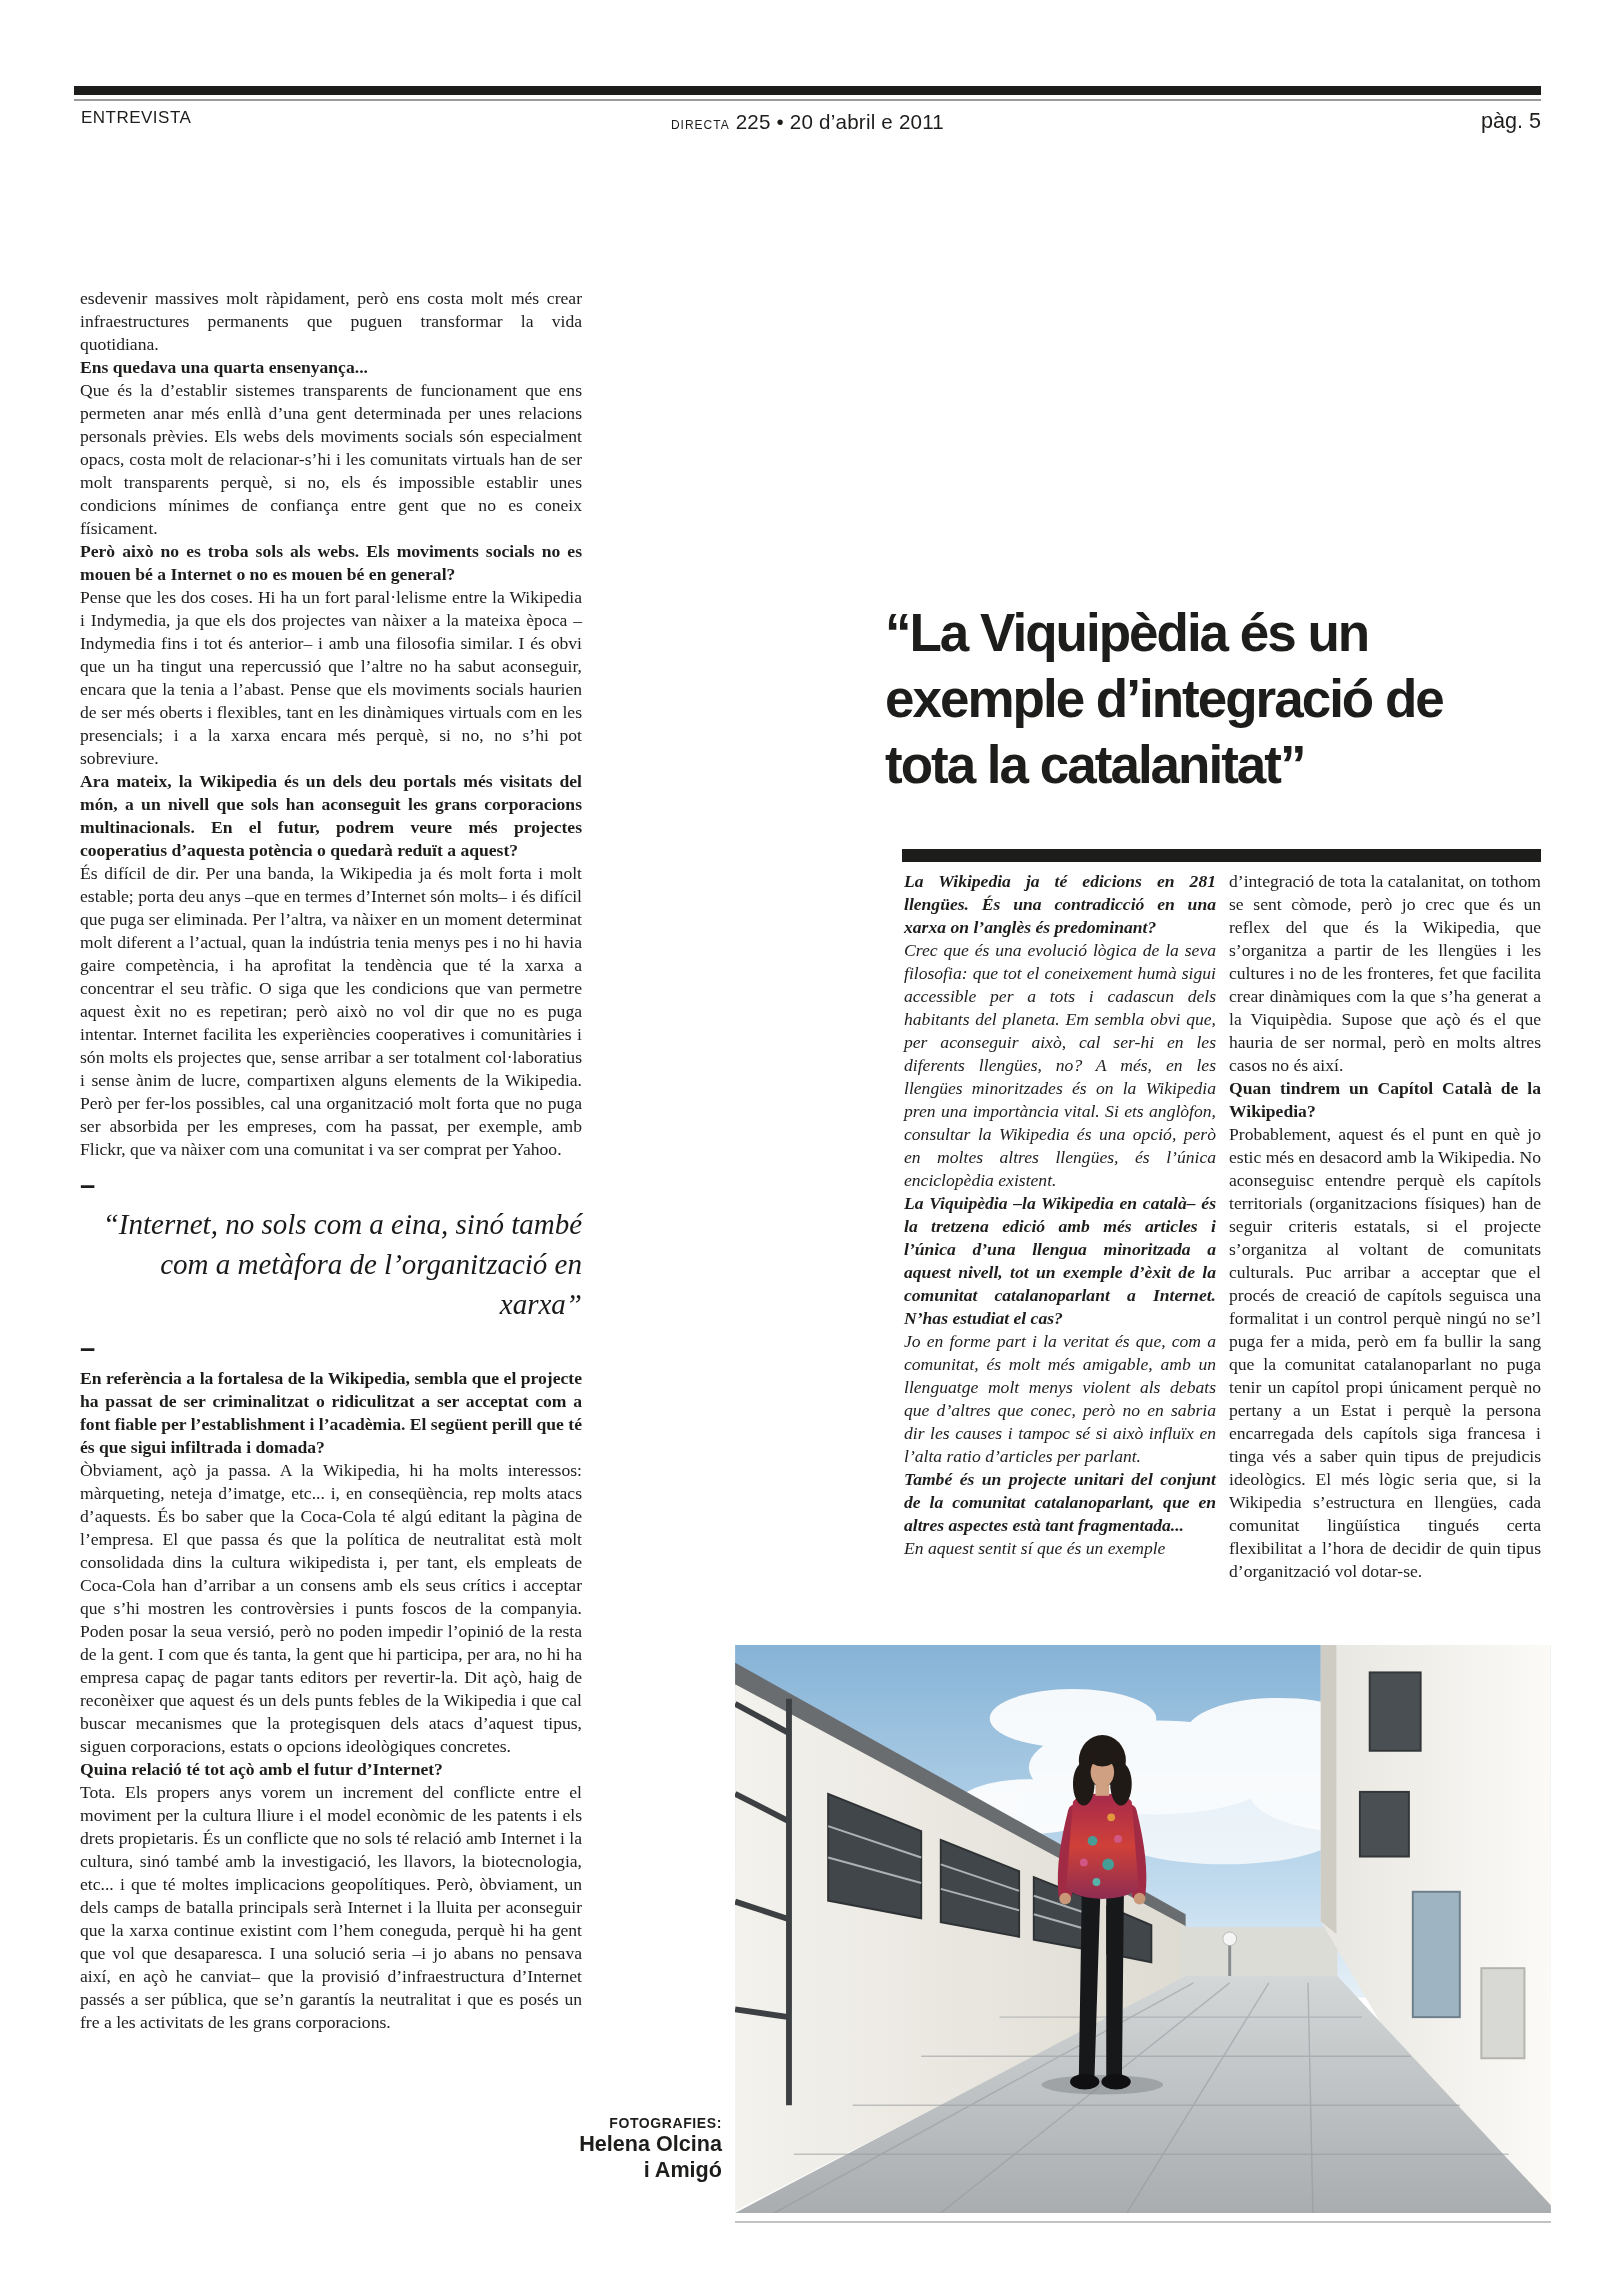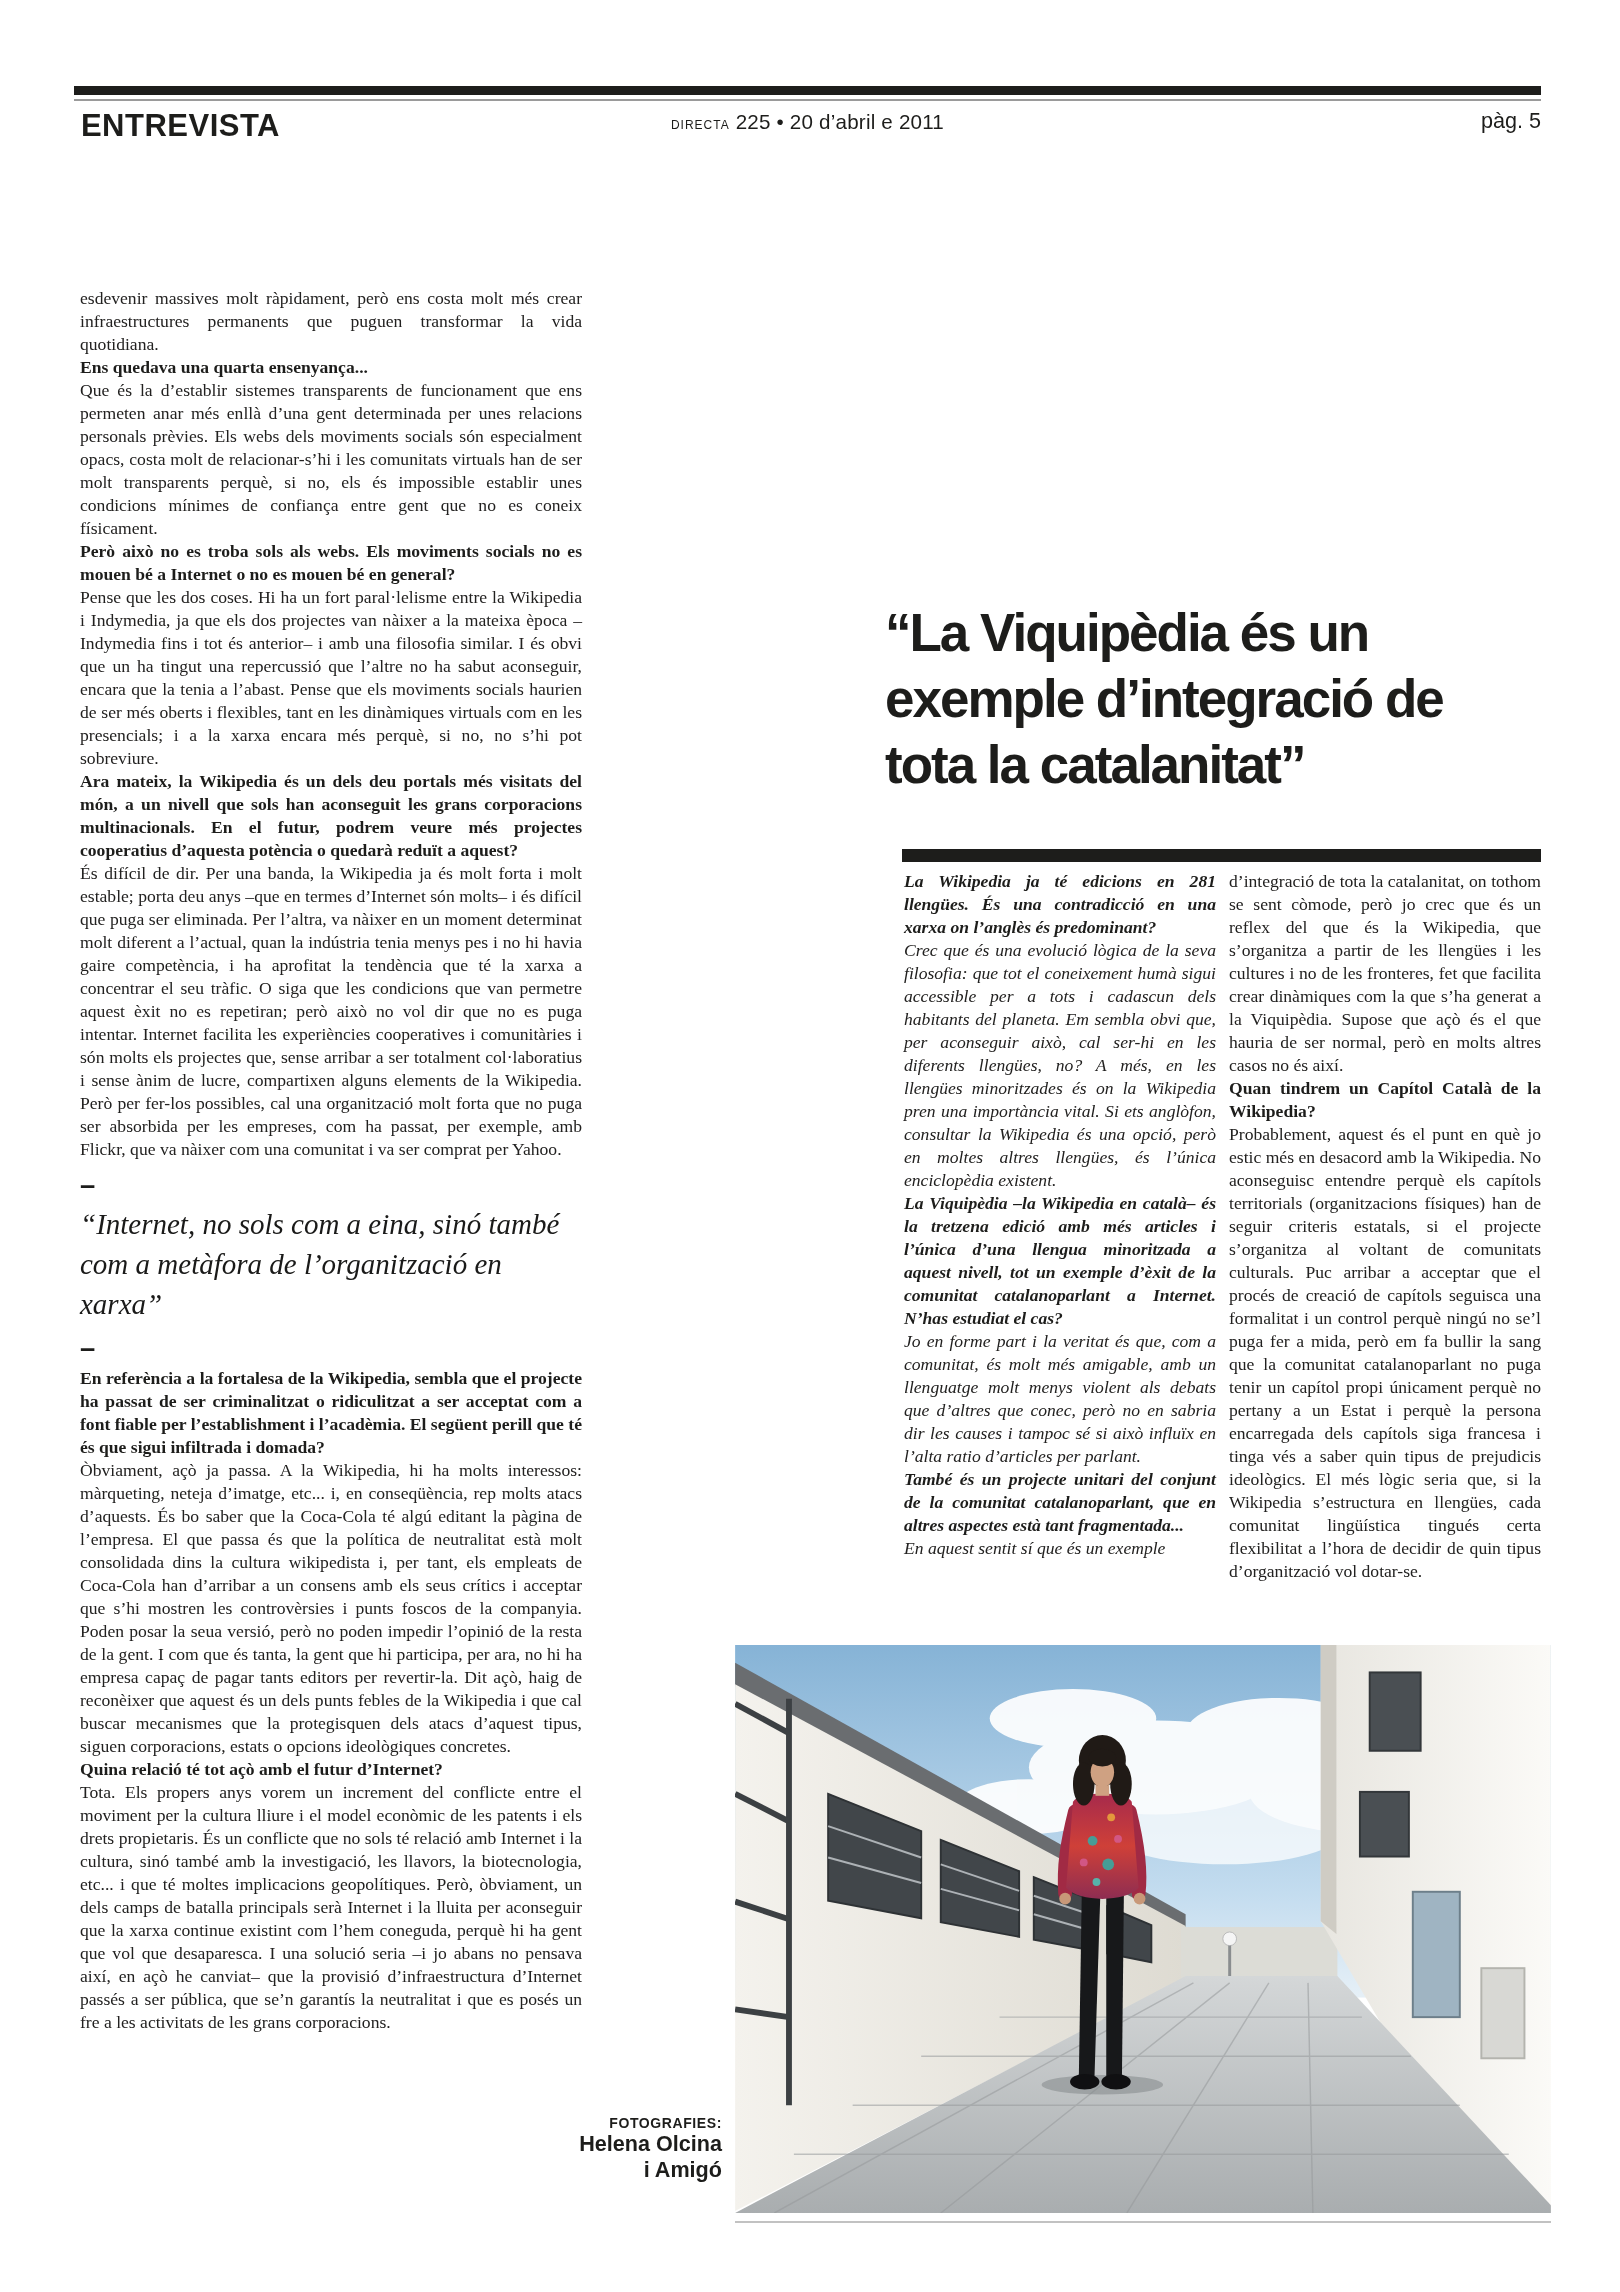--- a/index.html
+++ b/index.html
@@ -5,32 +5,32 @@
   html,body{margin:0;padding:0;}
   body{
     width:1620px;height:2293px;position:relative;background:#ffffff;
     font-family:"Liberation Serif", serif;color:#1d1d1b;overflow:hidden;
   }
   
   .top-bar{position:absolute;left:74px;top:86px;width:1467px;height:8.8px;background:#1d1d1b;}
   .top-rule{position:absolute;left:74px;top:99px;width:1467px;height:2px;background:#9a9a9a;}
   .hdr-row{position:absolute;left:74px;top:106px;width:1467px;height:33px;
     font-family:"Liberation Sans", sans-serif;}
-  .hdr-section{position:absolute;left:6.9px;top:2px;font-size:31px;font-weight:700;letter-spacing:0.5px;}
+  .hdr-section{position:absolute;left:6.9px;top:2px;font-size:17px;font-weight:400;letter-spacing:0.5px;}
   .hdr-center{position:absolute;left:0;right:0;top:3.9px;text-align:center;font-size:20.6px;letter-spacing:0.2px;}
   .hdr-center .mast{font-size:12px;letter-spacing:1px;font-weight:400;}
   .hdr-page{position:absolute;right:0;top:2px;font-size:21.6px;font-weight:400;}
   
   .col{position:absolute;text-align:justify;font-size:17.6px;line-height:23px;
     -webkit-hyphens:auto;hyphens:auto;color:#222120;}
   .col p{margin:0;}
   .col p.q{font-weight:700;color:#1d1d1b;}
   .col p.dash{font-family:"Liberation Sans", sans-serif;font-weight:700;font-size:27.4px;
     line-height:19.6px;margin:13.7px 0 9.8px 0;text-align:left;color:#1d1d1b;}
-  .col p.pull{font-style:italic;font-size:29px;line-height:40px;text-align:left;
+  .col p.pull{font-style:italic;font-size:29px;line-height:40px;text-align:right;
     margin:2px 0 5.9px 0;color:#1a1a19;}
   #left-col{left:80px;top:287px;width:502px;}
   #col2{left:904px;top:870px;width:312px;font-style:italic;}
   #col3{left:1229px;top:870px;width:312px;}
   
   .headline{position:absolute;left:885px;top:600px;width:659px;
     font-family:"Liberation Sans", sans-serif;font-weight:700;font-stretch:87.5%;
     font-size:53px;line-height:66px;letter-spacing:-2px;color:#1d1d1b;}
   .headline-bar{position:absolute;left:902px;top:849px;width:639px;height:12.7px;background:#1d1d1b;}
   

